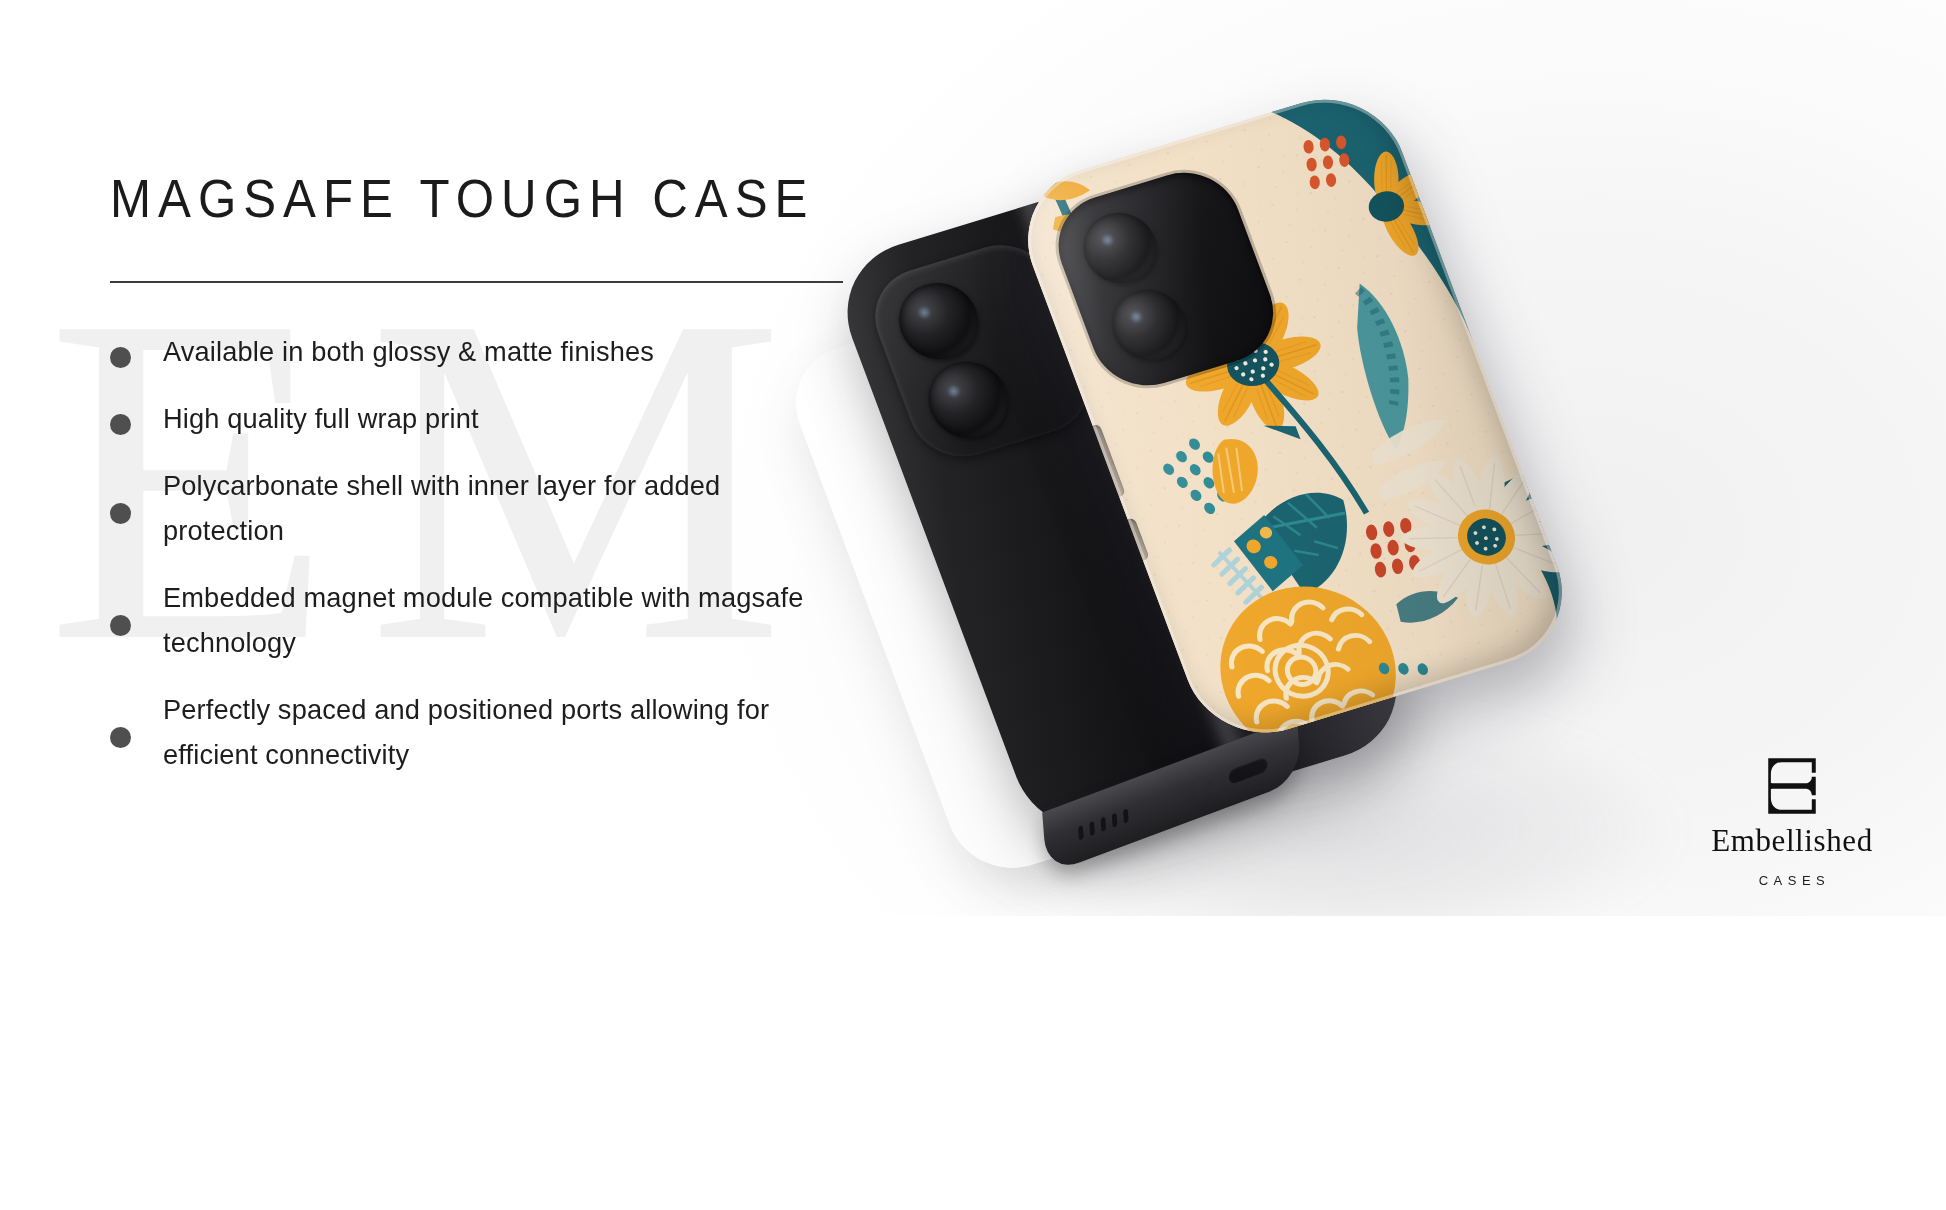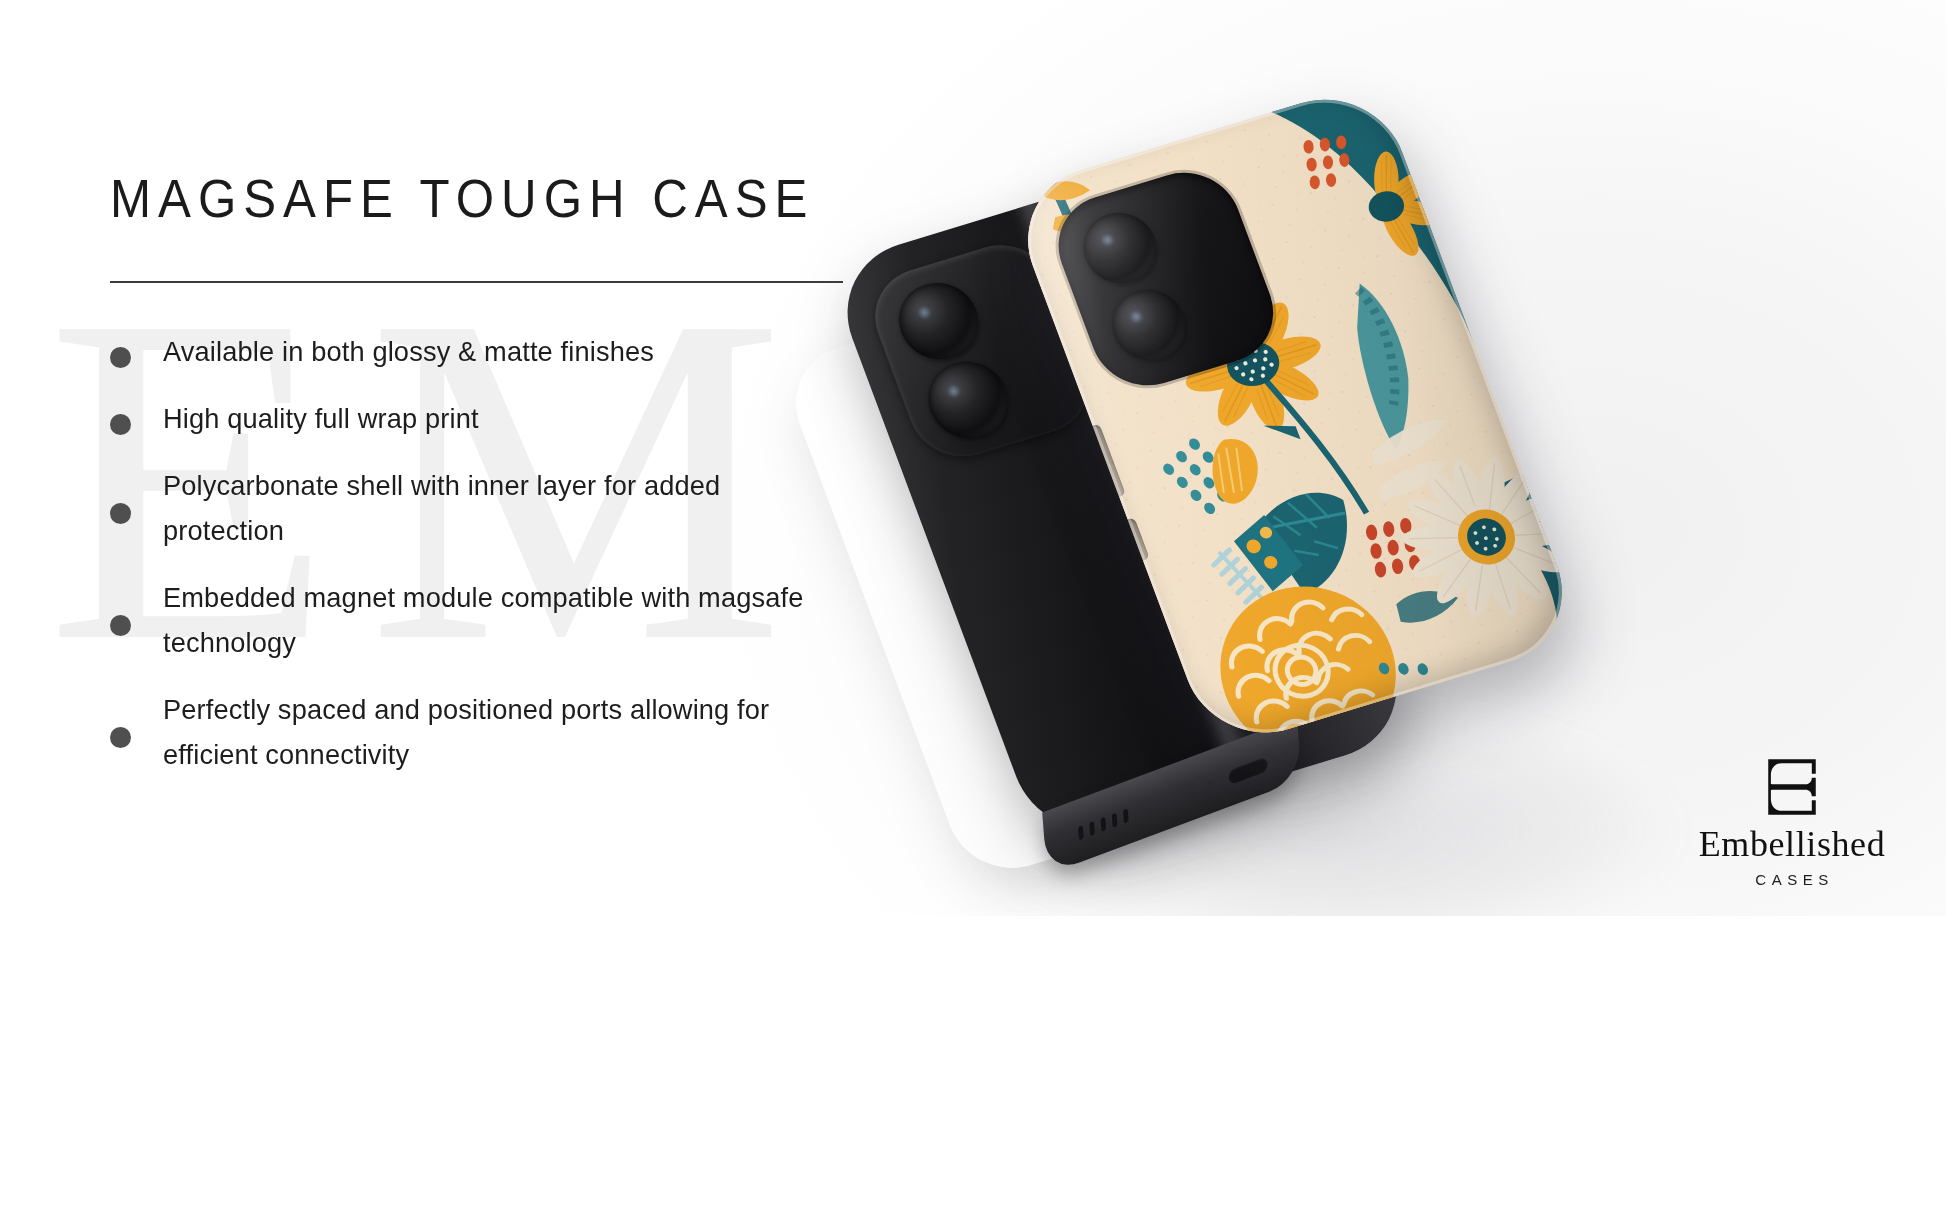--- a/index.html
+++ b/index.html
@@ -262,31 +262,31 @@
   .logo {
     position: absolute;
     right: 54px; bottom: 28px;
     width: 200px;
     text-align: center;
     z-index: 6;
   }
   .logo-mark { margin: 0 auto 6px; width: 66px; height: 66px; display:block; }
   .logo-word {
     font-family: "Liberation Serif", serif;
-    font-size: 36px;
+    font-size: 31px;
     letter-spacing: 0.6px;
     color: #111111;
     line-height: 1;
   }
   .logo-sub {
     font-family: "Liberation Sans", sans-serif;
-    font-size: 15px;
+    font-size: 13px;
     letter-spacing: 5.5px;
     color: #1c1c1c;
-    margin-top: 9px;
+    margin-top: 17px;
     padding-left: 5px;
   }
 </style>
 </head>
 <body>
 
 <div id="stage">
 
   <div class="watermark">EM</div>
 

